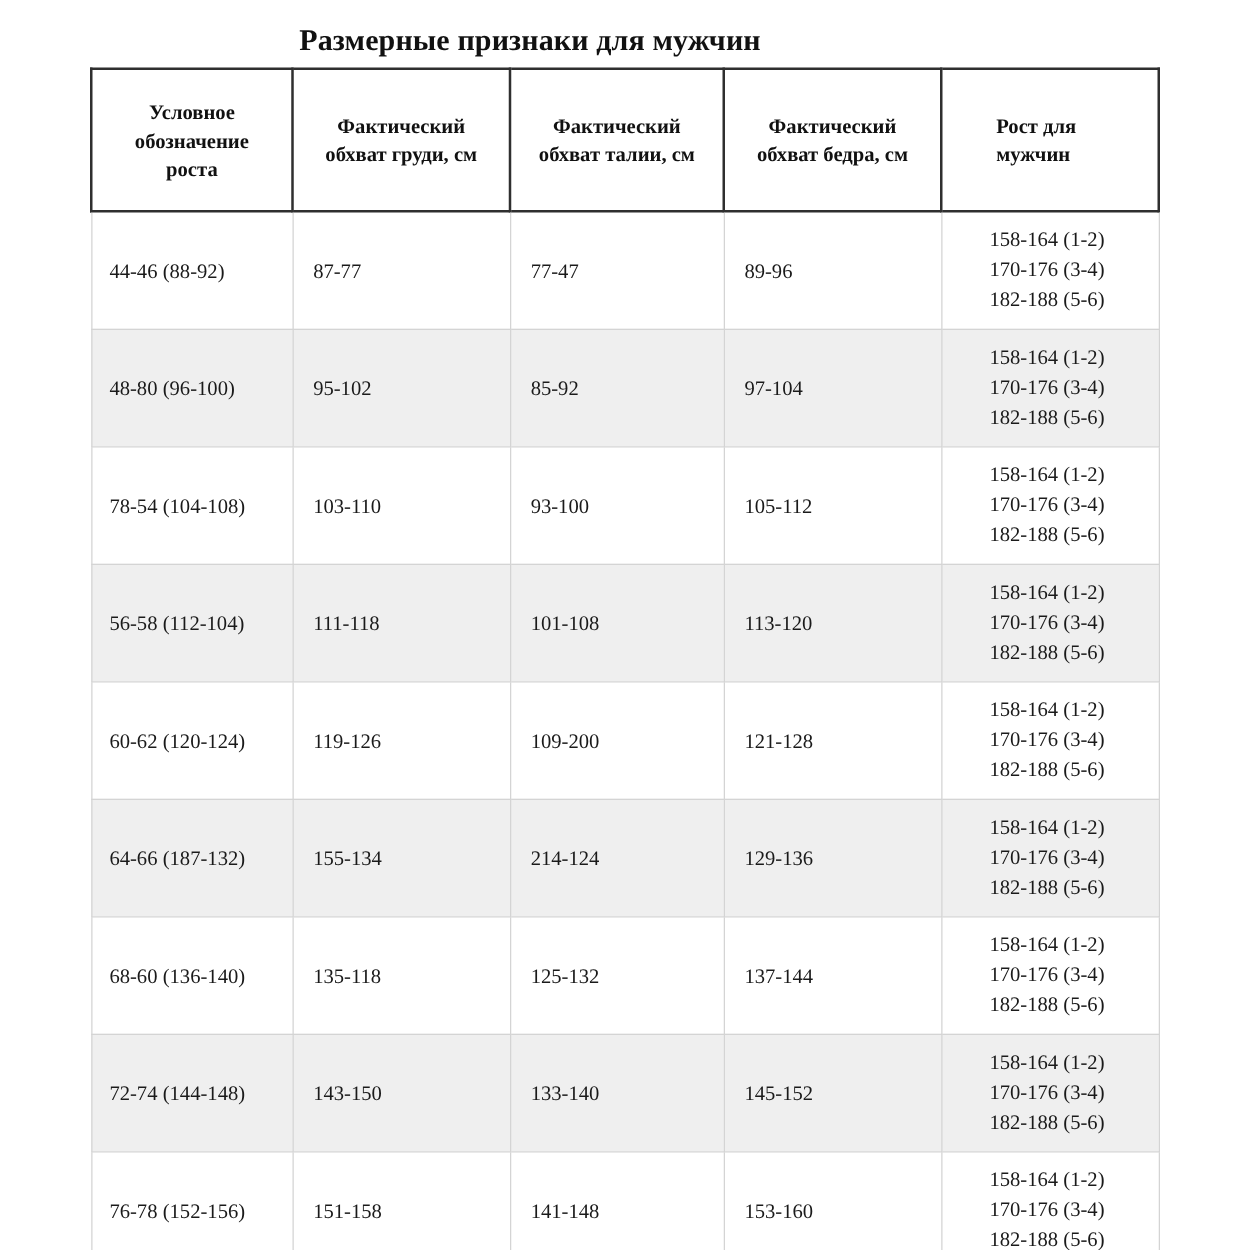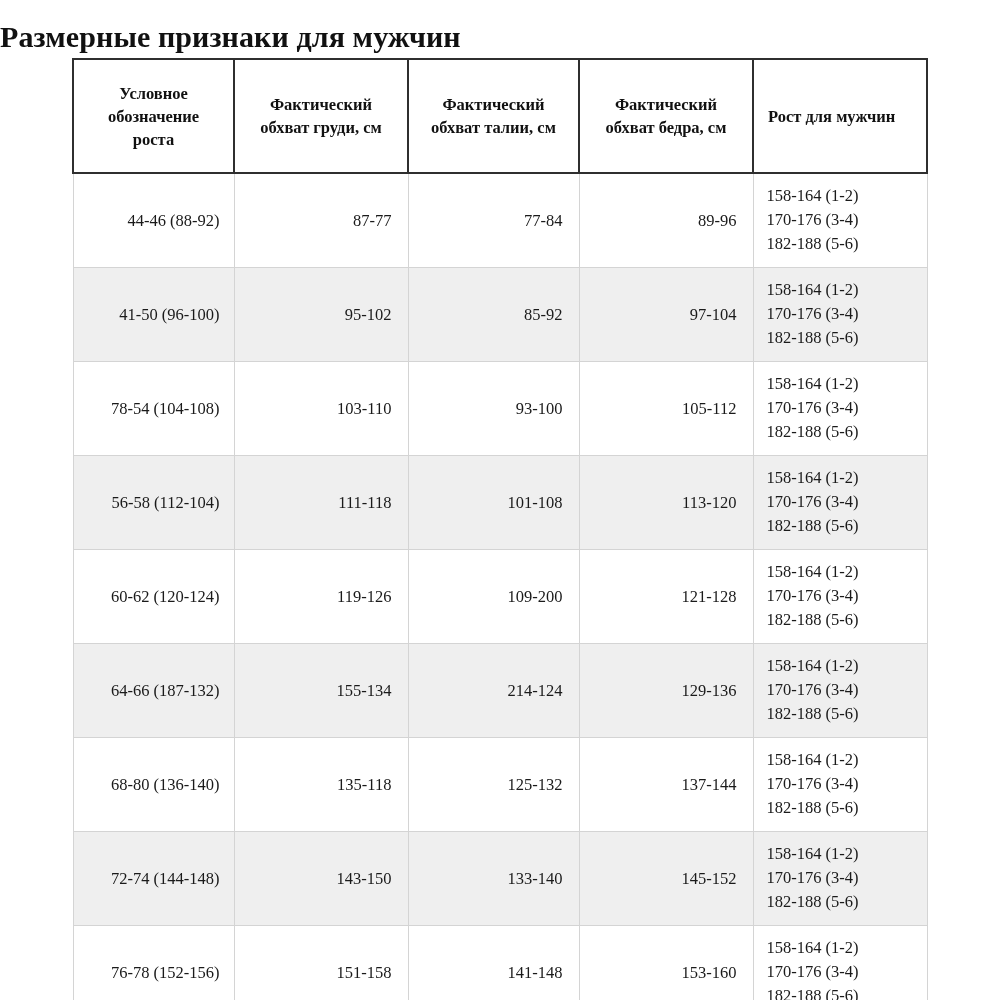--- a/index.html
+++ b/index.html
@@ -17,21 +17,22 @@
 
   .page {
     position: relative;
     width: 1000px;
     height: 1000px;
     box-sizing: border-box;
   }
 
   .doc-title {
     width: 848px;
-    font-size: 30px;
+    text-align: center;
+    font-size: 24px;
     font-weight: bold;
     line-height: 30px;
     padding-top: 2px;
     letter-spacing: 0.1px;
     color: #111111;
   }
 
   .table-wrap {
     position: absolute;
     left: 72px;
@@ -63,46 +64,46 @@
     padding: 4px 12px;
     border-top: 2px solid #2f2f2f;
     border-bottom: 2px solid #2f2f2f;
     border-left: 2px solid #2f2f2f;
     border-right: 2px solid #2f2f2f;
     background: #ffffff;
     color: #111111;
   }
   table.size-table thead th.col-height {
     text-align: left;
-    padding-left: 14px;
+    padding-left: 43px;
   }
 
   table.size-table tbody td {
     height: 94px;
     box-sizing: border-box;
     font-size: 16.5px;
     font-weight: normal;
     line-height: 23px;
-    text-align: right;
+    text-align: left;
     vertical-align: middle;
     padding: 4px 16px;
     border: 1px solid #d4d4d4;
     color: #1a1a1a;
   }
 
   table.size-table tbody tr.shaded td {
     background: #efefef;
   }
   table.size-table tbody tr.plain td {
     background: #ffffff;
   }
 
   table.size-table tbody td.col-height {
     text-align: left;
-    padding-left: 13px;
+    padding-left: 38px;
     white-space: pre-line;
     line-height: 24px;
   }
 
   table.size-table tbody td.col-label {
     padding-left: 14px;
     padding-right: 14px;
   }
 </style>
 </head>
@@ -128,29 +129,29 @@
           <th>Фактический обхват талии, см</th>
           <th>Фактический обхват бедра, см</th>
           <th class="col-height">Рост для мужчин</th>
         </tr>
       </thead>
       <tbody>
 
         <tr class="plain">
           <td class="col-label">44-46 (88-92)</td>
           <td>87-77</td>
-          <td>77-84</td>
+          <td>77-47</td>
           <td>89-96</td>
           <td class="col-height">158-164 (1-2)
 170-176 (3-4)
 182-188 (5-6)</td>
         </tr>
 
         <tr class="shaded">
-          <td class="col-label">41-50 (96-100)</td>
+          <td class="col-label">48-80 (96-100)</td>
           <td>95-102</td>
           <td>85-92</td>
           <td>97-104</td>
           <td class="col-height">158-164 (1-2)
 170-176 (3-4)
 182-188 (5-6)</td>
         </tr>
 
         <tr class="plain">
           <td class="col-label">78-54 (104-108)</td>
@@ -186,21 +187,21 @@
           <td class="col-label">64-66 (187-132)</td>
           <td>155-134</td>
           <td>214-124</td>
           <td>129-136</td>
           <td class="col-height">158-164 (1-2)
 170-176 (3-4)
 182-188 (5-6)</td>
         </tr>
 
         <tr class="plain">
-          <td class="col-label">68-80 (136-140)</td>
+          <td class="col-label">68-60 (136-140)</td>
           <td>135-118</td>
           <td>125-132</td>
           <td>137-144</td>
           <td class="col-height">158-164 (1-2)
 170-176 (3-4)
 182-188 (5-6)</td>
         </tr>
 
         <tr class="shaded">
           <td class="col-label">72-74 (144-148)</td>

